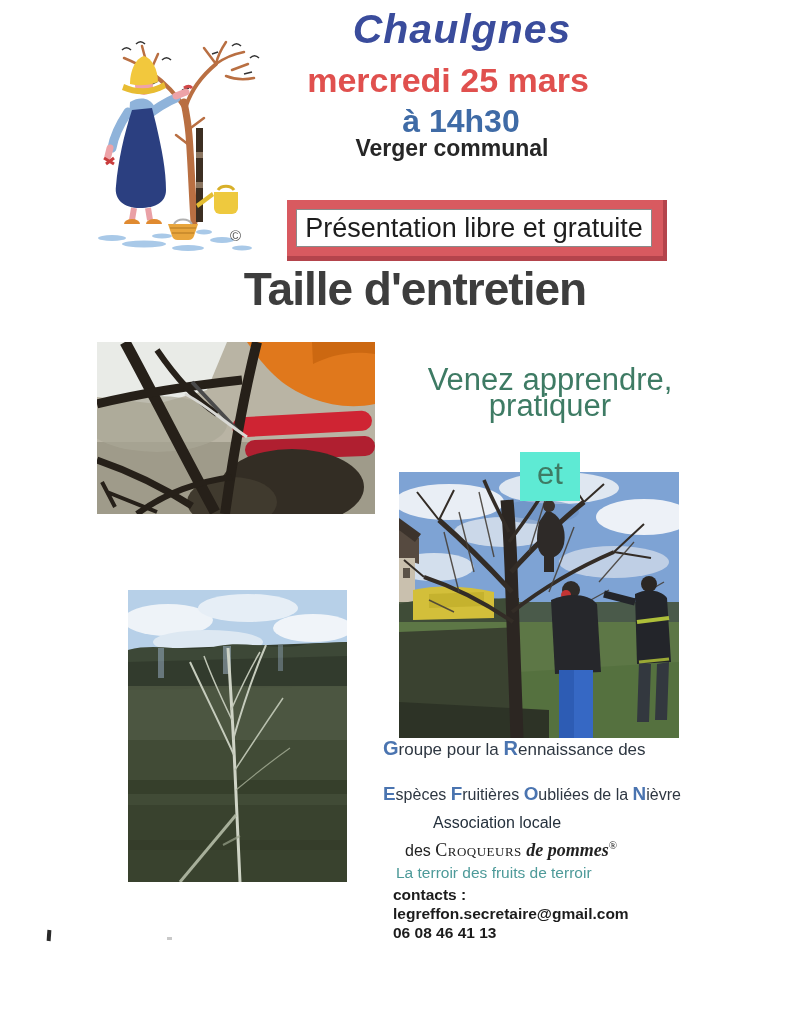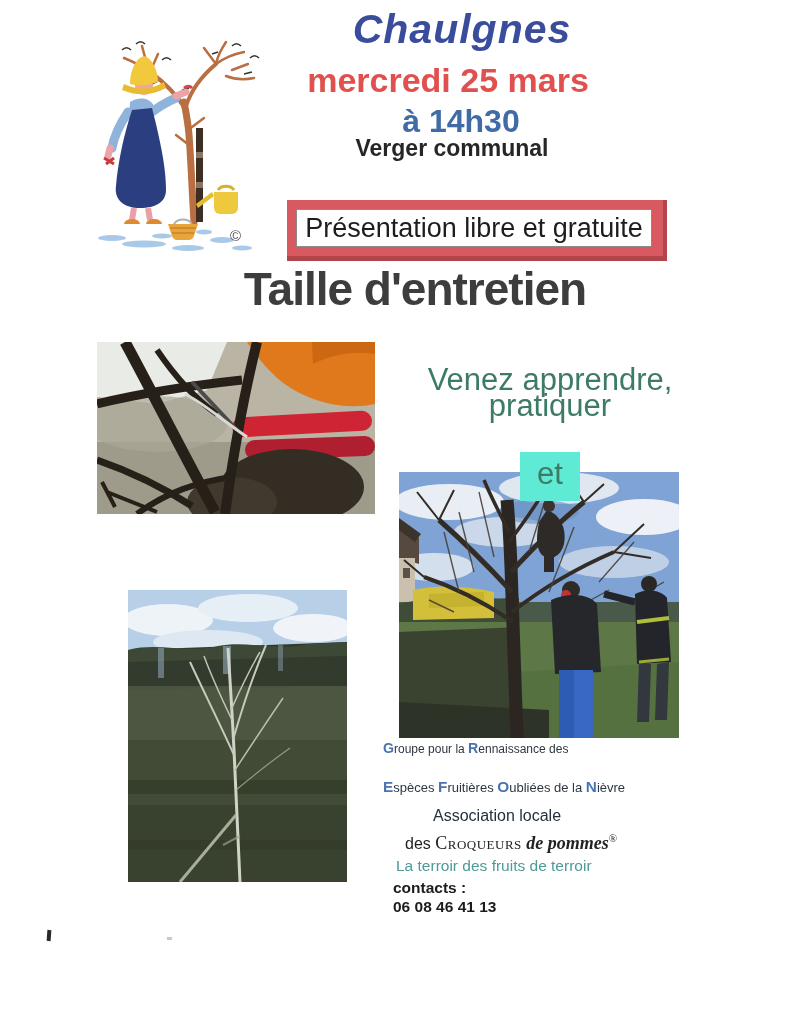--- a/index.html
+++ b/index.html
@@ -34,22 +34,22 @@
   .inv4{left:378px;top:494px;width:340px;}
 
   .photo{display:block;}
   .ph1{left:97px;top:342px;z-index:1;}
   .ph3{left:399px;top:472px;z-index:1;}
   .ph2{left:128px;top:590px;z-index:1;}
   .illu{left:90px;top:40px;z-index:1;}
   .copyright{left:230px;top:227px;font-size:15px;color:#555;z-index:2;}
 
   .org{left:383px;top:736px;width:310px;color:var(--org-dark);z-index:3;}
-  .org .l1{font-size:12px;line-height:25px;}
-  .org .l2{font-size:13px;line-height:25px;margin-top:12px;}
+  .org .l1{font-size:17px;line-height:25px;}
+  .org .l2{font-size:16px;line-height:25px;margin-top:19px;}
   .org .l3{font-size:16px;line-height:23px;padding-left:50px;margin-top:4px;color:#24303c;}
   .org .l4{font-family:"Liberation Serif",serif;font-size:18px;line-height:23px;padding-left:22px;color:#222;}
   .org .l4 .sans{font-family:"Liberation Sans",sans-serif;font-size:16px;}
   .org .l4 .caps{font-variant:small-caps;letter-spacing:.5px;}
   .org .l4 .ital{font-style:italic;font-weight:bold;}
   .org .l4 .reg{font-size:11px;vertical-align:super;}
   .org .l5{font-size:15.5px;line-height:20px;margin-top:1px;padding-left:13px;color:var(--tagline-teal);}
   .org .lc{font-size:15.5px;line-height:19px;font-weight:bold;color:#1c1c1c;padding-left:10px;}
   .org .lc.first{margin-top:2px;}
   .ini{color:var(--initial-blue);font-weight:bold;font-size:1.18em;}
@@ -252,19 +252,20 @@
     <span class="etbox">et</span>
   </div>
 
   <div class="abs org">
     <div class="l1"><span class="ini">G</span><span>roupe pour la </span><span class="ini">R</span><span>ennaissance des</span></div>
     <div class="l2"><span class="ini">E</span><span>spèces </span><span class="ini">F</span><span>ruitières </span><span class="ini">O</span><span>ubliées de la </span><span class="ini">N</span><span>ièvre</span></div>
     <div class="l3">Association locale</div>
     <div class="l4"><span class="sans">des </span><span class="caps">Croqueurs</span><span class="ital"> de pommes</span><span class="reg">®</span></div>
     <div class="l5">La terroir des fruits de terroir</div>
     <div class="lc first">contacts :</div>
+    <div class="lc">legreffon.secretaire@gmail.com</div>
     <div class="lc">06 08 46 41 13</div>
   </div>
 
   <div class="abs scan-mark"></div>
   <div class="abs scan-dot"></div>
 
 </div>
 
 </body></html>

